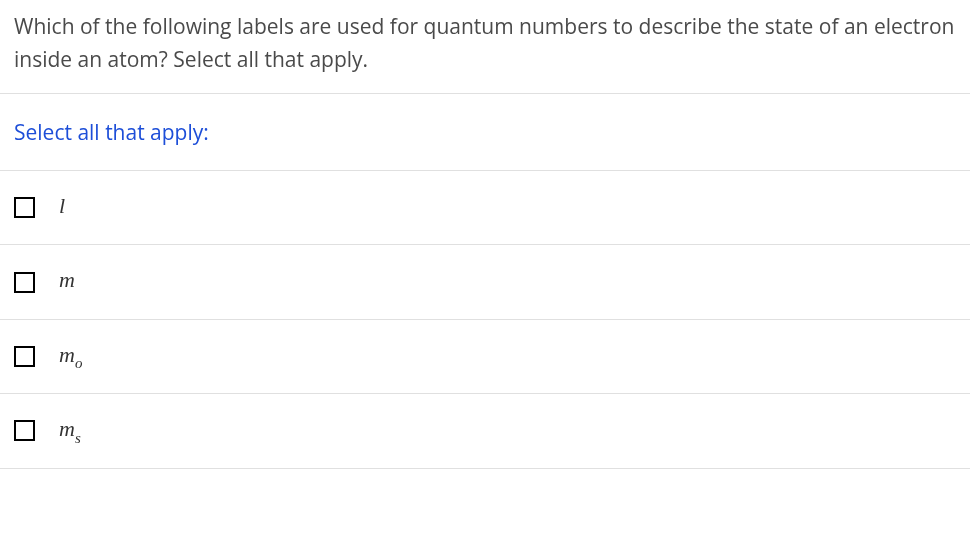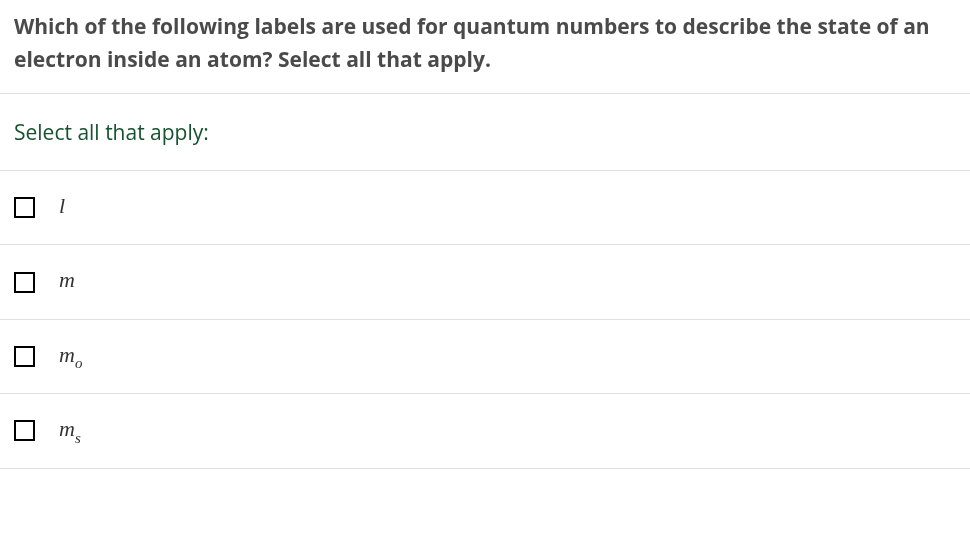--- a/index.html
+++ b/index.html
@@ -15,29 +15,29 @@
       height: 535px;
     }
     .question-block {
       padding: 10px 14px 18px 14px;
       border-bottom: 1px solid #e0e0e0;
     }
     .question-text {
       font-size: 21px;
       line-height: 1.55;
       color: #4a4a4a;
-      font-weight: 700;
+      font-weight: 400;
     }
     .prompt-block {
       padding: 24px 14px 24px 14px;
       border-bottom: 1px solid #e0e0e0;
     }
     .prompt-text {
       font-size: 21px;
-      color: #14532d;
+      color: #1d4ed8;
       font-weight: 400;
     }
     .option-row {
       display: flex;
       align-items: center;
       padding: 22px 14px;
       border-bottom: 1px solid #e0e0e0;
     }
     .checkbox {
       width: 21px;

